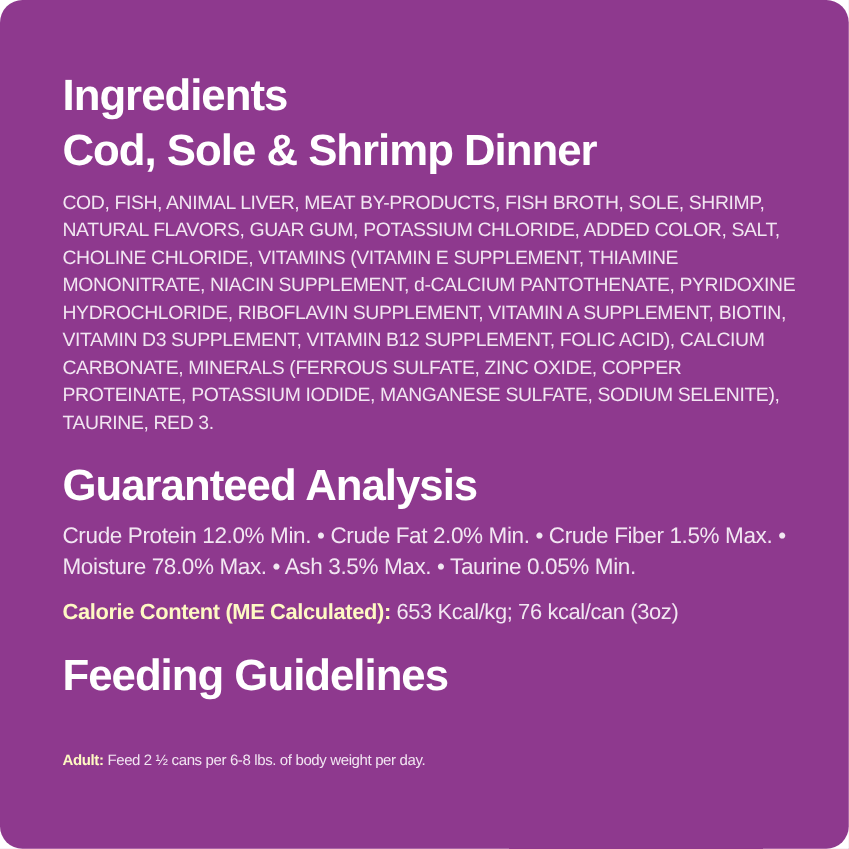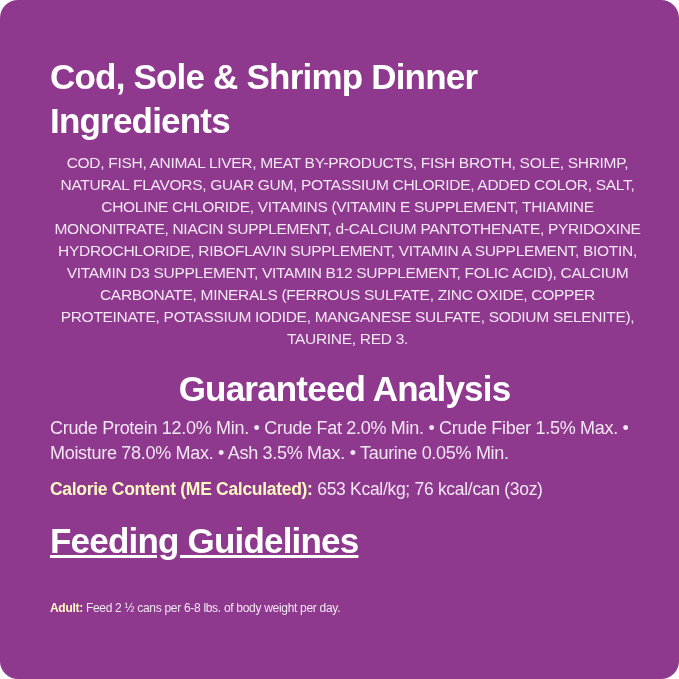--- a/index.html
+++ b/index.html
@@ -30,59 +30,59 @@
   }
   .para {
     color: var(--body, #f2e6f2);
     font-size: 15.5px;
     font-weight: 500;
     line-height: 22px;
     letter-spacing: -0.3px;
     width: 595px;
     margin: 0;
   }
-  .ingredients-text { margin-top: 9px; text-align: center; }
-  .h2-ga { margin-top: 17px; text-align: center; }
+  .ingredients-text { margin-top: 9px; }
+  .h2-ga { margin-top: 17px; }
   .analysis-text {
     margin-top: 5px;
     font-size: 18px;
     line-height: 25px;
     width: 600px;
   }
   .calorie-line {
     margin-top: 13px;
     color: var(--body, #f2e6f2);
     font-size: 17.5px;
     letter-spacing: -0.3px;
     width: 600px;
   }
   .calorie-line .lead,
   .guideline .lead {
     color: #fef9c3;
     font-weight: 700;
   }
-  .h2-fg { margin-top: 19px; text-decoration: underline; }
+  .h2-fg { margin-top: 19px; }
   .guidelines { margin-top: 11px; }
   .guideline {
     color: var(--body, #f2e6f2);
     font-size: 12px;
     line-height: 26px;
     letter-spacing: -0.3px;
     width: 600px;
     margin-top: 32px;
   }
 </style>
 </head>
 <body>
 
 <div class="label-card">
 
   <div class="h1">
+    <div>Ingredients</div>
     <div>Cod, Sole &amp; Shrimp Dinner</div>
-    <div>Ingredients</div>
   </div>
 
   <p class="para ingredients-text">COD, FISH, ANIMAL LIVER, MEAT BY-PRODUCTS, FISH BROTH, SOLE, SHRIMP, NATURAL FLAVORS, GUAR GUM, POTASSIUM CHLORIDE, ADDED COLOR, SALT, CHOLINE CHLORIDE, VITAMINS (VITAMIN E SUPPLEMENT, THIAMINE MONONITRATE, NIACIN SUPPLEMENT, d-CALCIUM PANTOTHENATE, PYRIDOXINE HYDROCHLORIDE, RIBOFLAVIN SUPPLEMENT, VITAMIN A SUPPLEMENT, BIOTIN, VITAMIN D3 SUPPLEMENT, VITAMIN B12 SUPPLEMENT, FOLIC ACID), CALCIUM CARBONATE, MINERALS (FERROUS SULFATE, ZINC OXIDE, COPPER PROTEINATE, POTASSIUM IODIDE, MANGANESE SULFATE, SODIUM SELENITE), TAURINE, RED 3.</p>
 
   <div class="h1 h2-ga">Guaranteed Analysis</div>
 
   <p class="para analysis-text">Crude Protein 12.0% Min. • Crude Fat 2.0% Min. • Crude Fiber 1.5% Max. • Moisture 78.0% Max. • Ash 3.5% Max. • Taurine 0.05% Min.</p>
 
   <div class="calorie-line">
     <span class="lead">Calorie Content (ME Calculated):</span>

